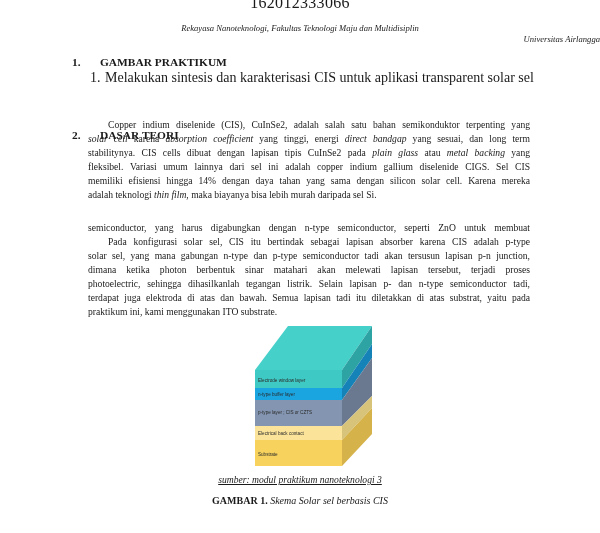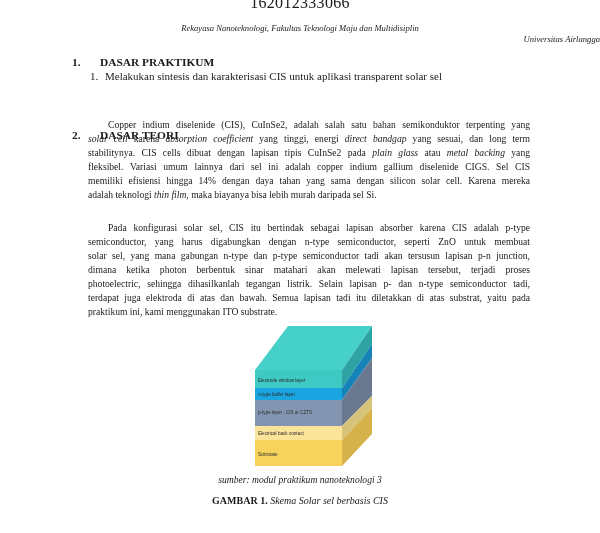--- a/index.html
+++ b/index.html
@@ -3,63 +3,63 @@
 <meta charset="utf-8">
 <style>
   html, body { margin:0; padding:0; background:#ffffff; }
   body { width:600px; height:533px; overflow:hidden; position:relative;
          font-family:"Liberation Serif", "DejaVu Serif", serif; color:#1a1a1a; }
   .abs { position:absolute; }
   .id-number { top:-6px; left:0; width:600px; text-align:center; font-size:16px; letter-spacing:0.3px; }
   .affil { left:0; width:600px; text-align:center; font-size:8.6px; font-style:italic; line-height:10px; }
   .h1 { font-weight:bold; font-size:11.4px; }
   .h1 .num { display:inline-block; width:28px; }
-  .li { font-size:11px; }
+  .li { font-size:14px; }
   .li .num { display:inline-block; width:15px; }
   .para { left:88px; width:442px; font-size:9.6px; line-height:14px; text-align:justify; }
   .para .line { display:block; text-align:justify; text-align-last:justify; white-space:nowrap; height:14px;font-family:Liberation Serif, serif; }
   .para .line.last { text-align-last:left; }
   .para .line.indent { padding-left:20px; }
   .para i { font-style:italic; }
   .caption-src { left:0; width:600px; text-align:center; font-size:9.6px; font-style:italic; }
   .caption { left:0; width:600px; text-align:center; font-size:10px; }
   .caption b { font-weight:bold; }
   .caption i { font-style:italic;margin-top:44px; }
   .layer-label { font-family:"Liberation Sans", "DejaVu Sans", sans-serif; font-size:4.6px; fill:#2b2b2b; }
 </style>
 </head>
 <body>
 
 <div class="abs id-number">162012333066</div>
 <div class="abs affil" style="top:23px;">Rekayasa Nanoteknologi, Fakultas Teknologi Maju dan Multidisiplin</div>
 <div class="abs affil" style="top:34px;text-align:right;">Universitas Airlangga</div>
 
 <div class="abs h1" style="top:56px; left:72px;">
-  <span class="num">1.</span><span>DASAR PRAKTIKUM</span>
+  <span class="num">1.</span><span>GAMBAR PRAKTIKUM</span>
 </div>
 <div class="abs li" style="top:70px; left:90px;">
   <span class="num">1.</span><span>Melakukan sintesis dan karakterisasi CIS untuk aplikasi transparent solar sel</span>
 </div>
 
 <div class="abs h1" style="top:98px; left:72px;margin-top:31px;">
   <span class="num">2.</span><span>DASAR TEORI</span>
 </div>
 
 <div class="abs para" style="top:118px;">
   <span class="line indent">Copper indium diselenide (CIS), CuInSe2, adalah salah satu bahan semikonduktor terpenting yang</span>
   <span class="line"><i>solar cell</i><span> karena </span><i>absorption coefficient</i><span> yang tinggi, energi </span><i>direct bandgap</i><span> yang sesuai, dan long term</span></span>
   <span class="line"><span>stabilitynya. CIS cells  dibuat dengan lapisan tipis CuInSe2 pada </span><i>plain glass</i><span> atau </span><i>metal backing</i><span> yang</span></span>
   <span class="line">fleksibel. Variasi umum lainnya dari sel ini adalah copper indium gallium diselenide CIGS. Sel CIS</span>
   <span class="line">memiliki efisiensi hingga 14% dengan daya tahan yang sama dengan silicon solar cell. Karena mereka</span>
   <span class="line last"><span>adalah teknologi </span><i>thin film</i><span>, maka biayanya bisa lebih murah daripada sel Si.</span></span>
 </div>
 
 <div class="abs para" style="top:221px;">
+  <span class="line">semiconductor, yang harus digabungkan dengan n-type semiconductor, seperti ZnO untuk membuat</span>
   <span class="line indent">Pada konfigurasi solar sel, CIS itu bertindak sebagai lapisan absorber karena CIS adalah p-type</span>
-  <span class="line">semiconductor, yang harus digabungkan dengan n-type semiconductor, seperti ZnO untuk membuat</span>
   <span class="line">solar sel, yang mana gabungan n-type dan p-type semiconductor tadi akan tersusun lapisan p-n junction,</span>
   <span class="line">dimana ketika photon berbentuk sinar matahari akan melewati lapisan tersebut, terjadi proses</span>
   <span class="line">photoelectric, sehingga dihasilkanlah tegangan listrik. Selain lapisan p- dan n-type semiconductor tadi,</span>
   <span class="line">terdapat juga elektroda di atas dan bawah. Semua lapisan tadi itu diletakkan di atas substrat, yaitu pada</span>
   <span class="line last">praktikum ini, kami menggunakan ITO substrate.</span>
 </div>
 
 <svg class="abs" style="top:322px; left:250px;" width="130" height="150" viewBox="0 0 130 150">
 
   <polygon points="5,48 38,4 122,4 92,48" style="fill:#45d0c9"></polygon>
@@ -76,14 +76,14 @@
   <polygon points="92,104 122,74 122,86 92,118" fill="#d8c37a"></polygon>
   <polygon points="92,118 122,86 122,112 92,144" fill="#d5b24a"></polygon>
 
   <text class="layer-label" x="8" y="60">Electrode window layer</text>
   <text class="layer-label" x="8" y="74">n-type buffer layer</text>
   <text class="layer-label" x="8" y="92">p-type layer ; CIS or CZTS</text>
   <text class="layer-label" x="8" y="113">Electrical back contact</text>
   <text class="layer-label" x="8" y="134">Substrate</text>
 </svg>
 
-<div class="abs caption-src" style="top:474px;">sumber: modul praktikum nanoteknologi 3</div>
+<div class="abs caption-src" style="top:474px;text-decoration:underline;">sumber: modul praktikum nanoteknologi 3</div>
 <div class="abs caption" style="top:495px;"><b>GAMBAR 1.</b><i> Skema Solar sel berbasis CIS</i></div>
 
 </body></html>

